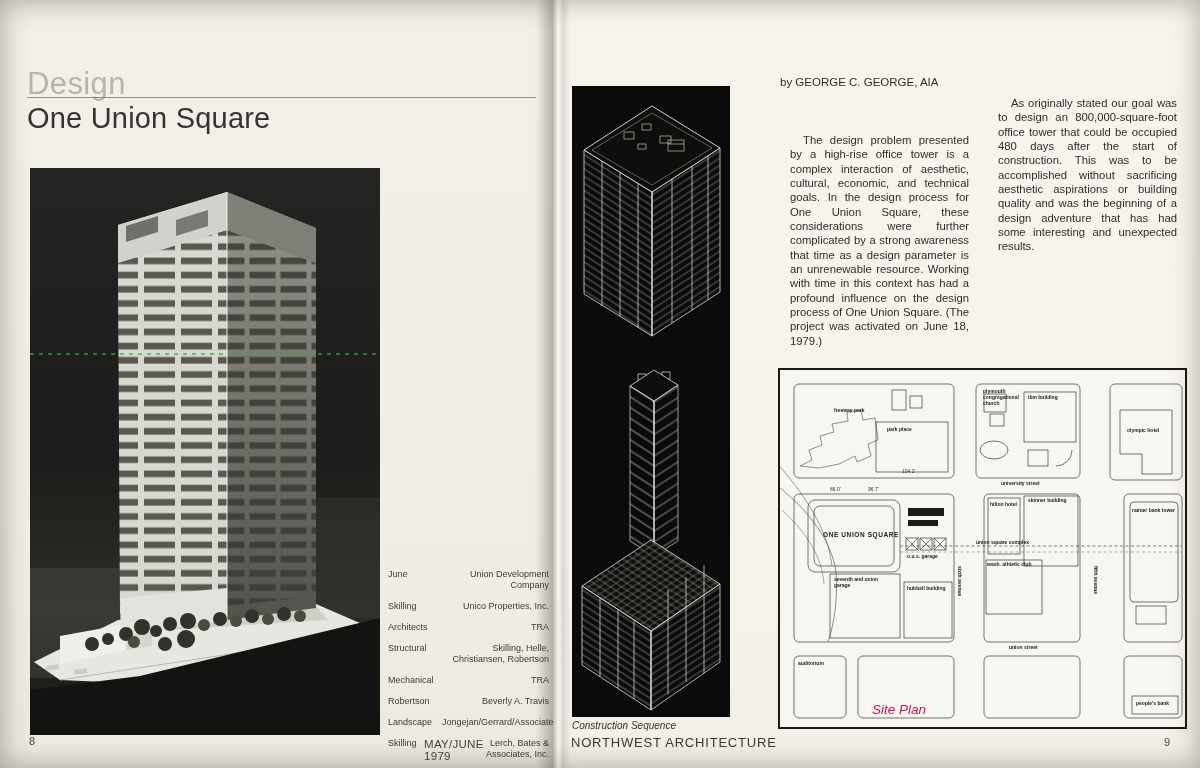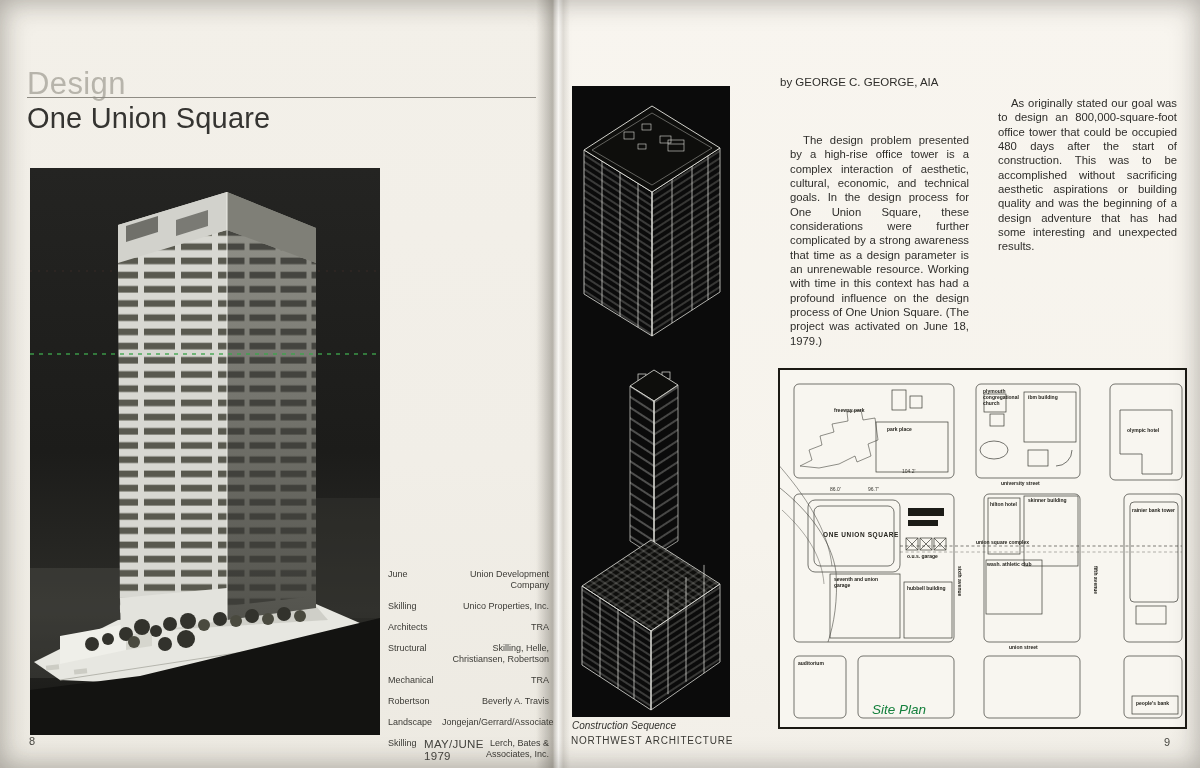--- a/index.html
+++ b/index.html
@@ -25,30 +25,30 @@
   .folio-right{left:1164px;top:736px;}
   
   .byline{left:780px;top:76px;width:206px;font-size:11.5px;color:#2f2e2b;}
   .bodycol{width:203px;font-size:11.3px;line-height:14.35px;color:#2e2d2a;text-align:justify;}
   .col1{left:778px;top:121px;}
   .col2{left:986px;top:84px;}
   .bodycol p{margin:12px;text-indent:13px;}
   .bodycol p + p{margin-top:0;}
   .blackpanel{left:572px;top:86px;width:158px;height:631px;background:#0b0b0b;}
   .constr-caption{left:572px;top:720px;font-size:10px;font-style:italic;color:#33322e;}
-  .journal{left:571px;top:735px;font-size:10px;color:#3b3a35;letter-spacing:.8px;}
+  .journal{left:571px;top:735px;font-size:13px;color:#3b3a35;letter-spacing:.8px;}
   .siteplan{left:778px;top:368px;width:405px;height:357px;border:2px solid #1b1913;background:#f8f6f0;}
   .siteplan svg{position:absolute;left:0;top:0;}
   .sp-labels{position:absolute;left:0;top:0;width:100%;height:100%;}
   .sp-label{position:absolute;font-size:5px;font-weight:bold;color:#23221c;line-height:1.15;white-space:nowrap;}
   .sp-label.wrapped{white-space:normal;}
   .sp-label.big{font-size:6.5px;letter-spacing:.6px;}
   .sp-label.dim{font-weight:normal;font-size:5px;color:#35342e;}
   .sp-label.vert{transform:rotate(90deg);transform-origin:0 0;}
-  .sp-caption{position:absolute;left:92px;top:332px;font-size:13.5px;font-style:italic;color:#15803d;}
+  .sp-caption{position:absolute;left:92px;top:332px;font-size:13.5px;font-style:italic;color:#be185d;}
   .vignette{position:absolute;inset:0;pointer-events:none;box-shadow:inset 0 0 30px rgba(40,36,28,.28);}
 </style>
 </head>
 <body>
 
 <div class="canvas">
 
   <div class="page page-left">
     <div class="abs section-label">Design</div>
     <div class="abs title-rule"></div>

